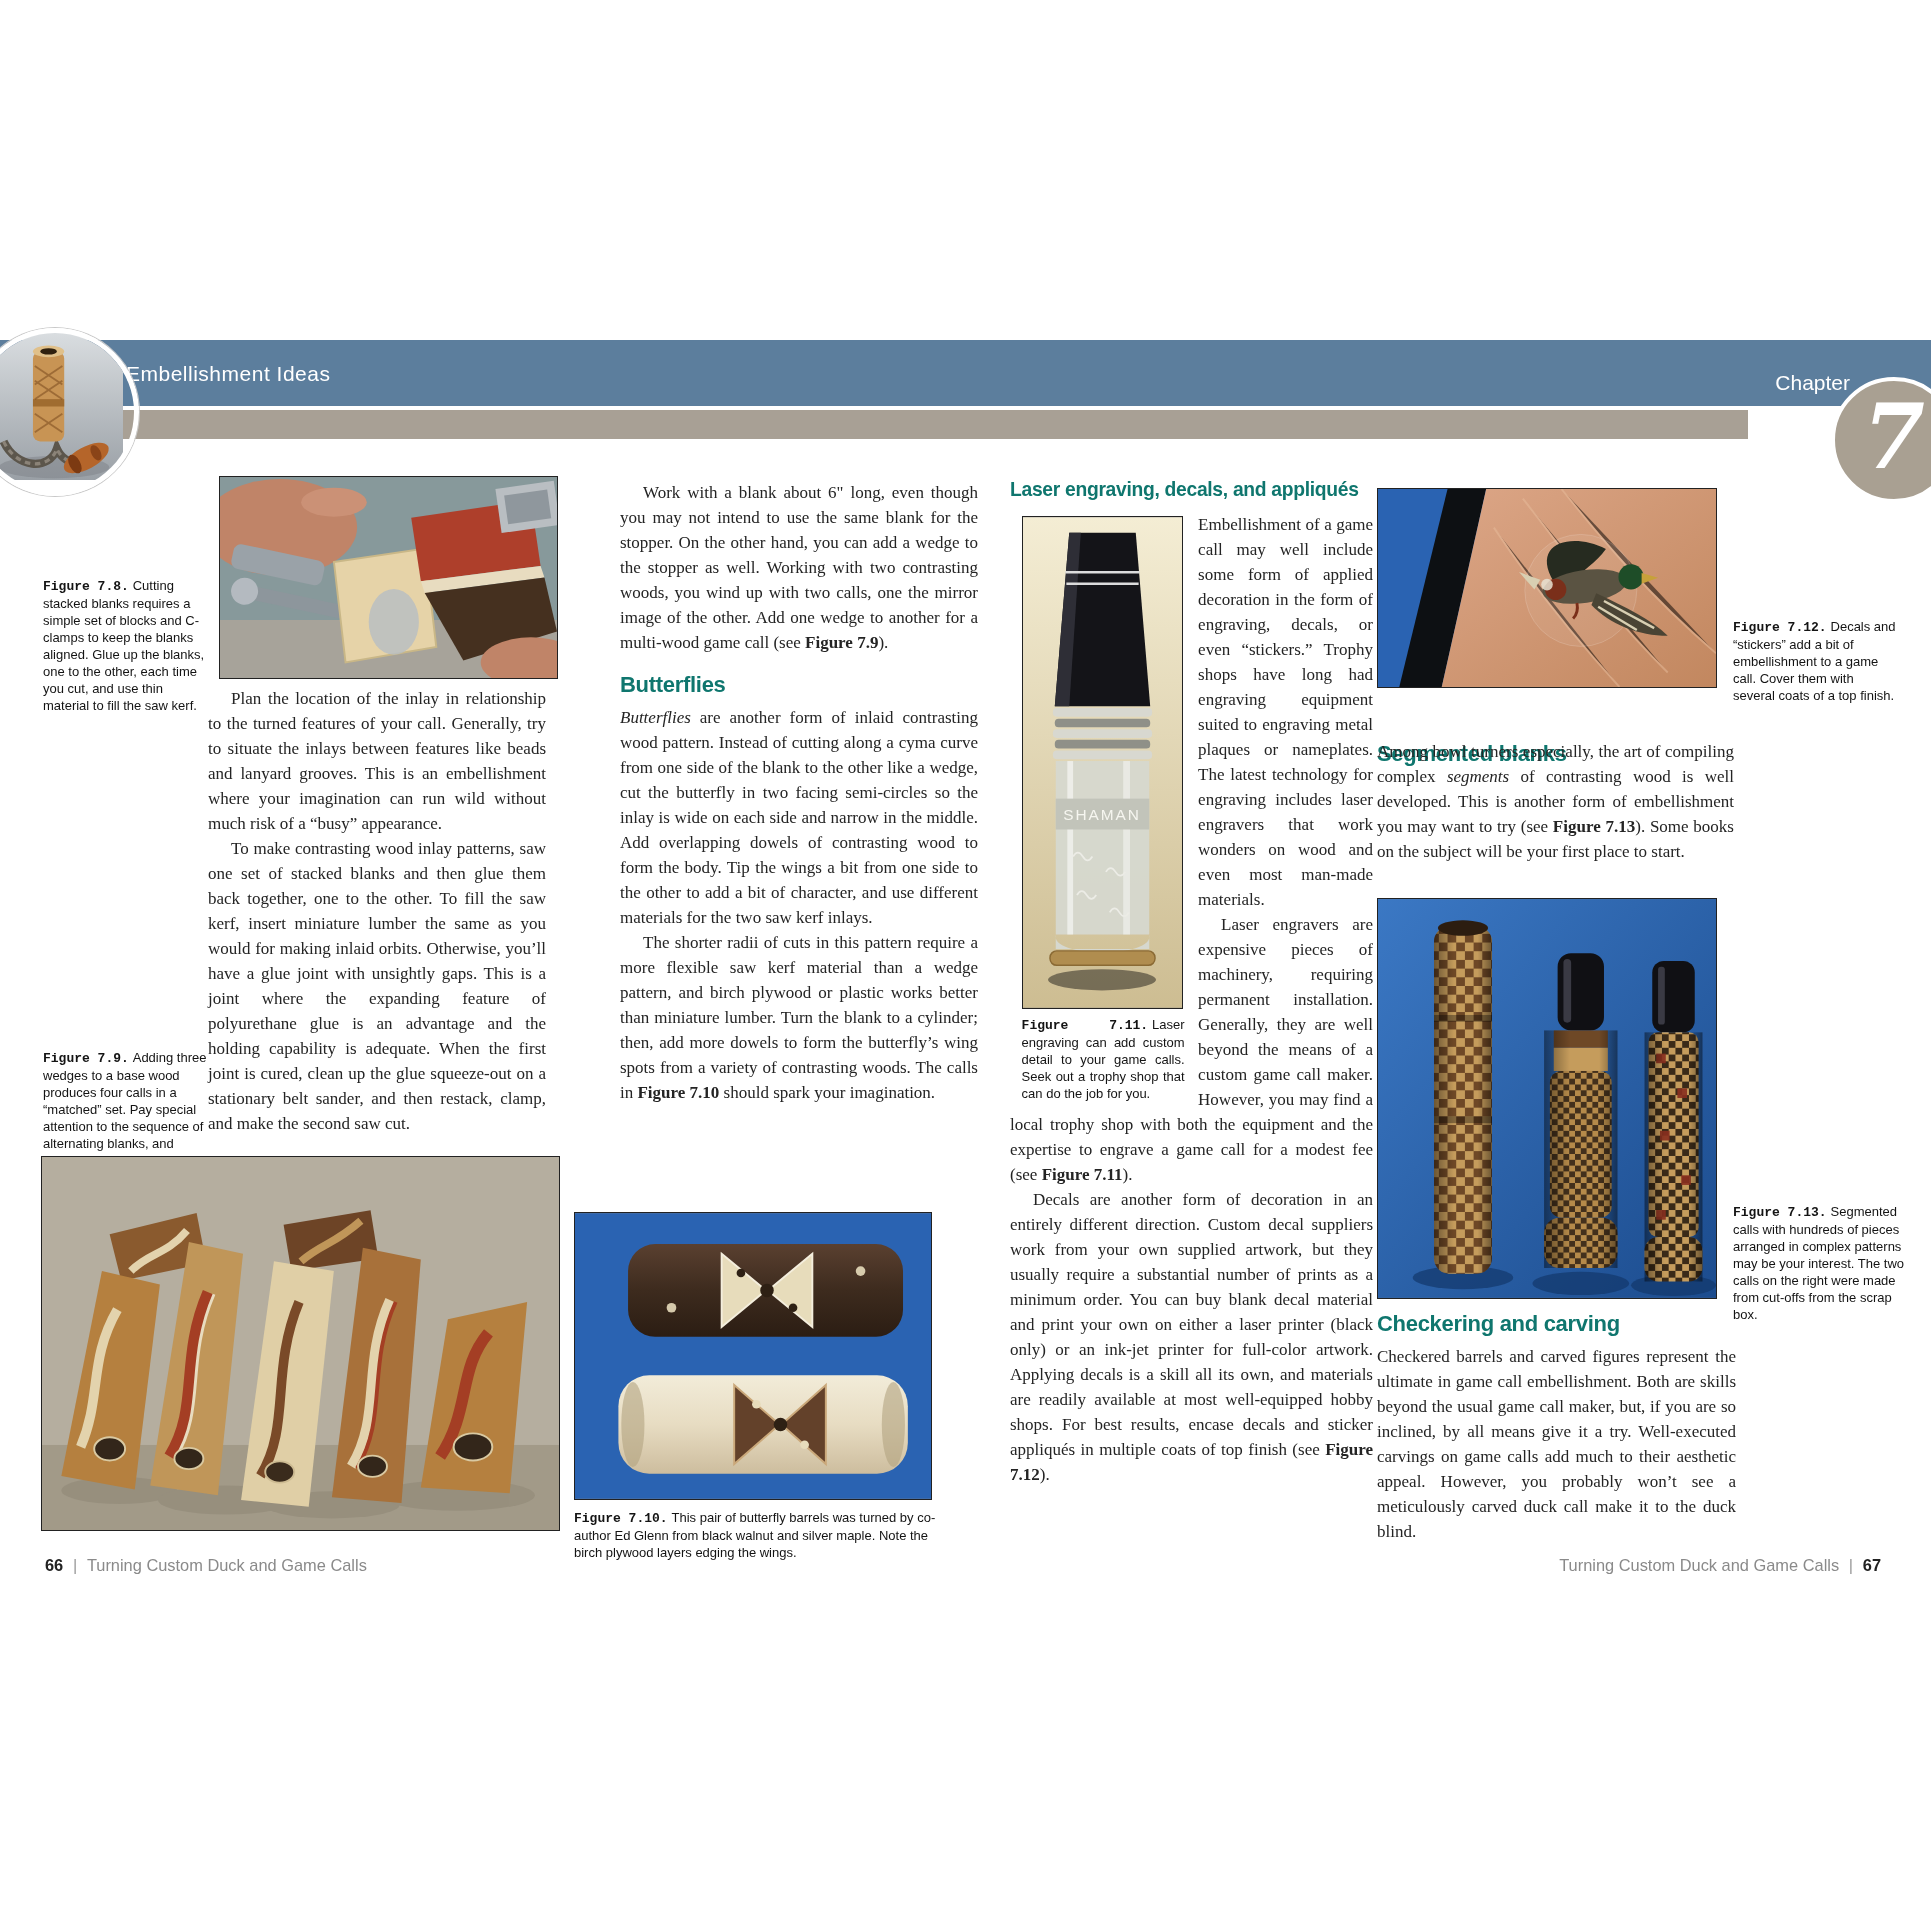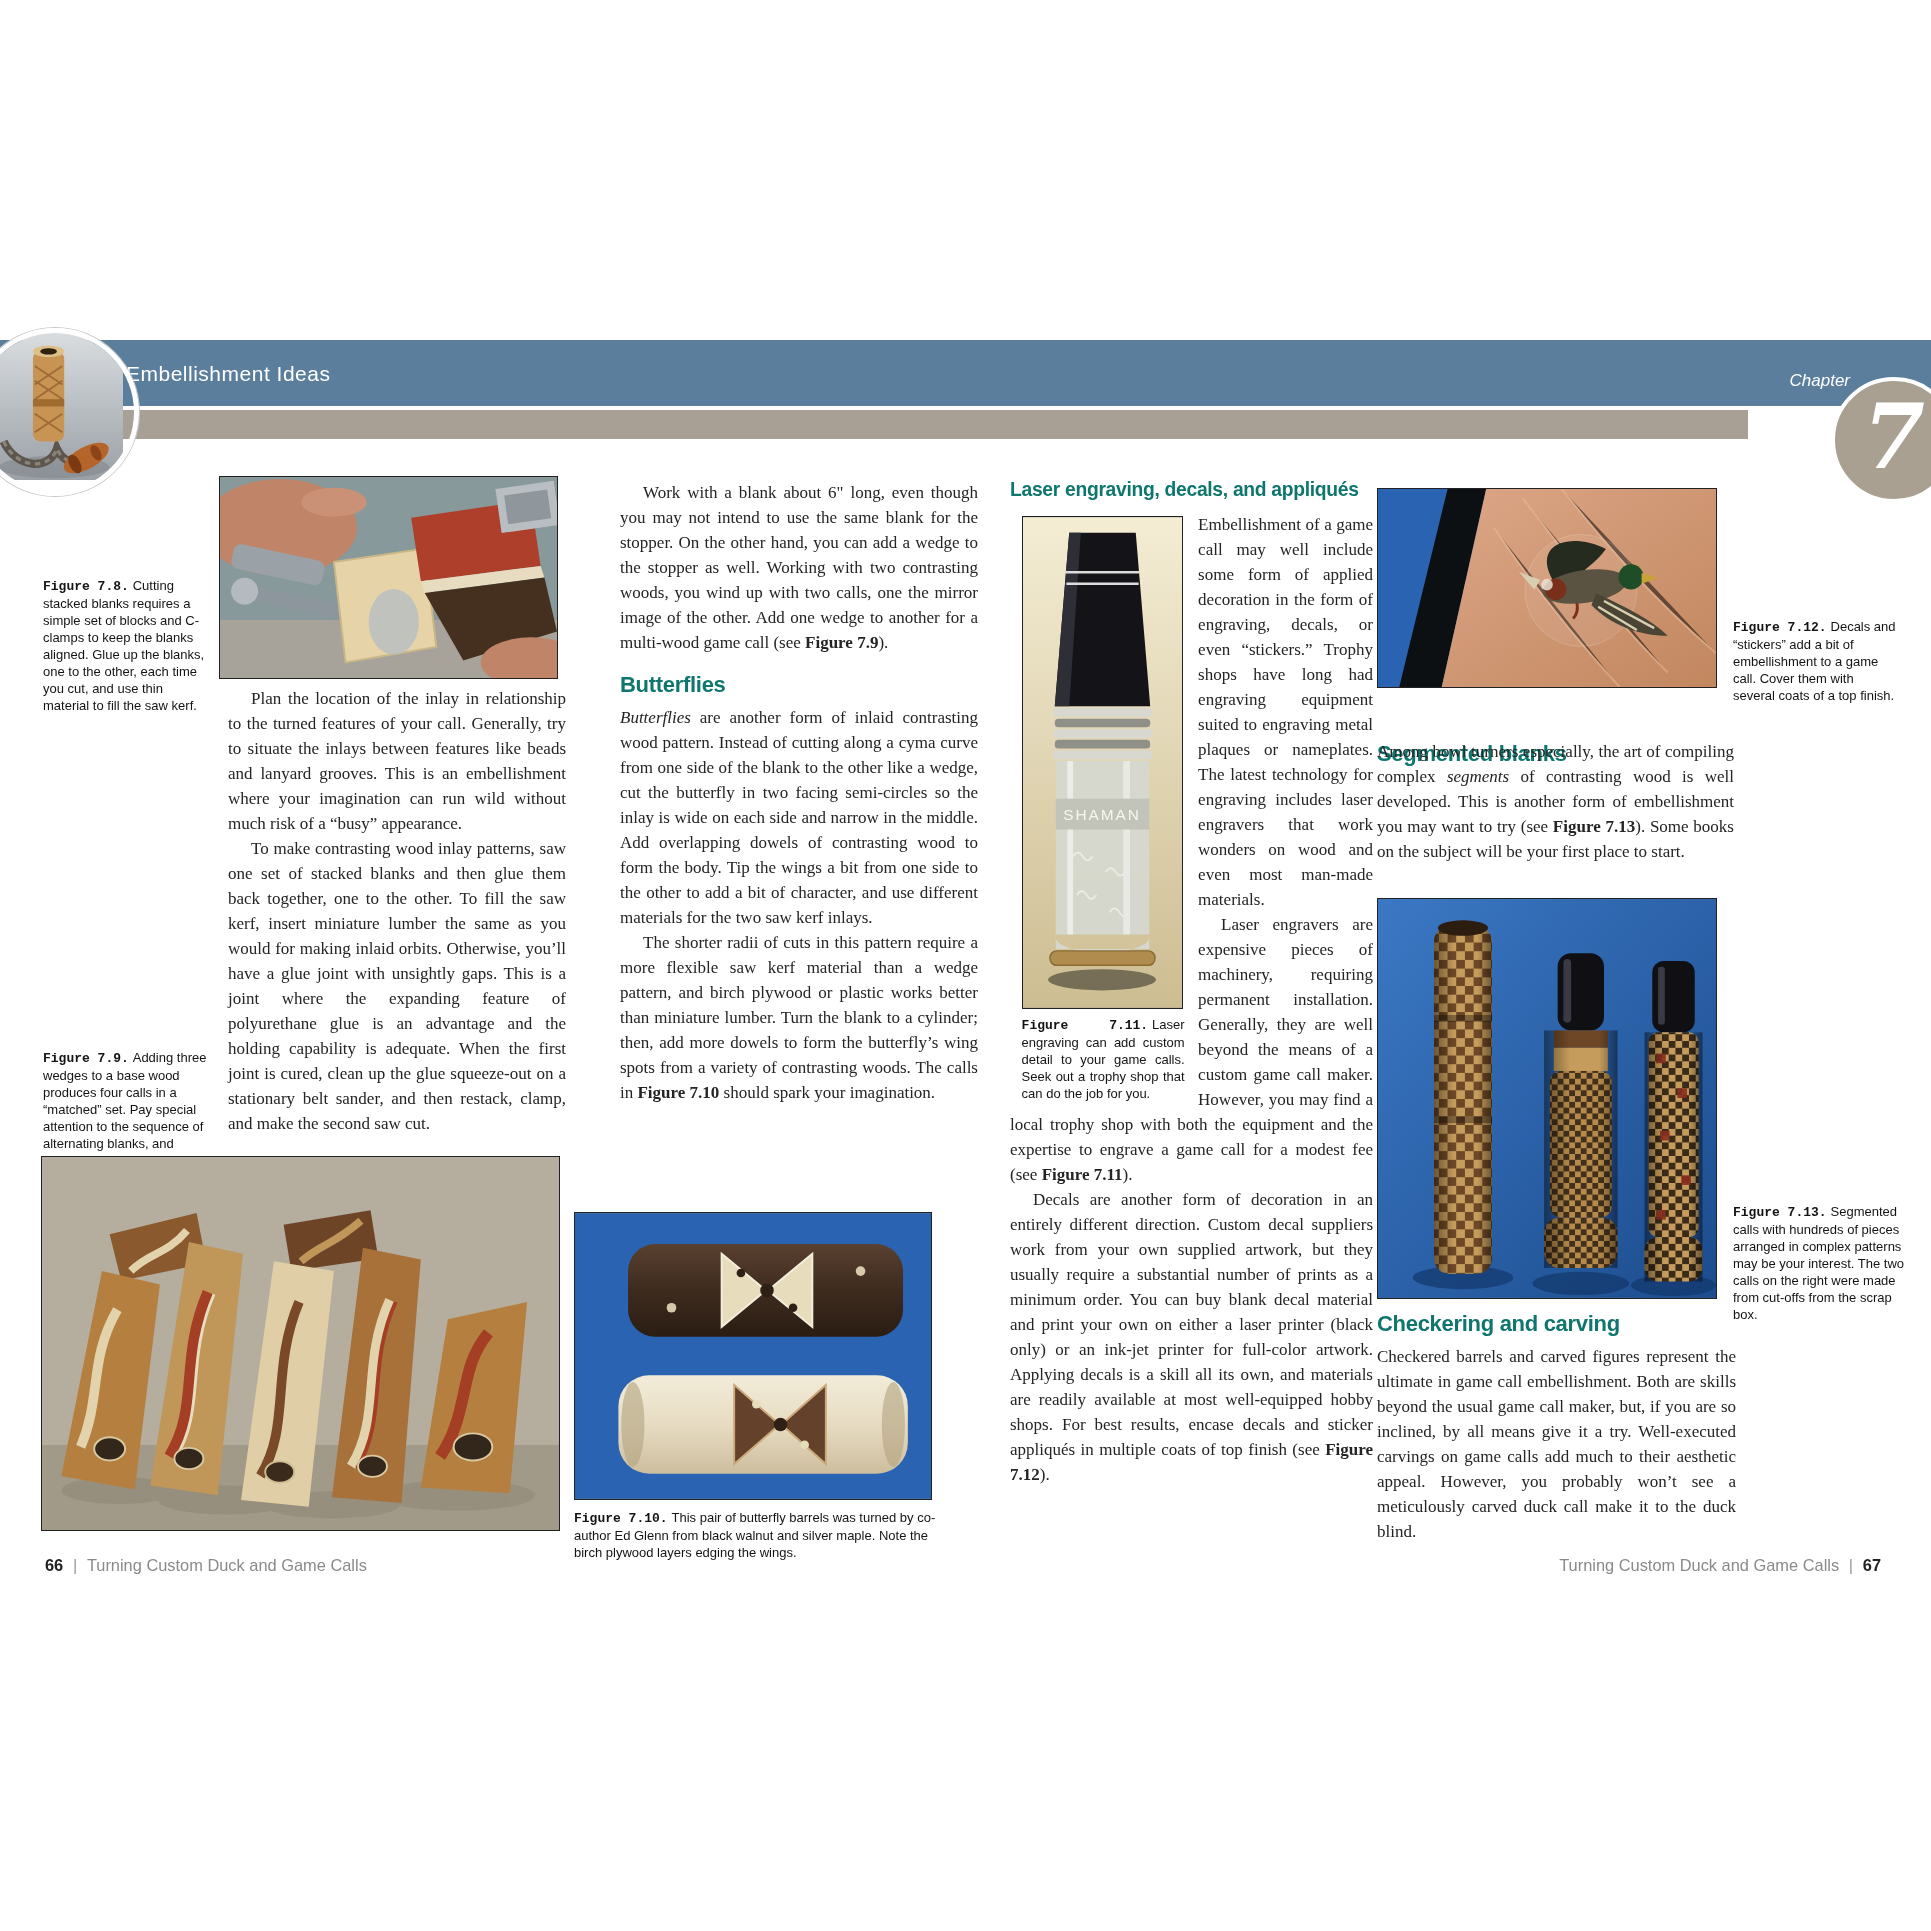--- a/index.html
+++ b/index.html
@@ -3,21 +3,21 @@
 <meta charset="utf-8">
 <style>
   html,body{margin:0;padding:0;background:#fff;}
   body{width:1931px;height:1931px;position:relative;overflow:hidden;
        font-family:"Liberation Sans",sans-serif;}
   .abs{position:absolute;}
   
   .bar-blue{left:0;top:340px;width:1931px;height:66px;background:#5c7e9d;}
   .bar-tan{left:116px;top:410px;width:1632px;height:29px;background:#a8a095;}
   .hdr-title{color:#fff;font-size:21px;letter-spacing:0.5px;}
-  .chap-word{color:#fff;font-size:17px;font-style:italic;}
+  .chap-word{color:#fff;font-size:21px;}
   .chap-circle{left:1831px;top:377px;width:118px;height:118px;border-radius:50%;
      background:#a9a092;border:4.8px solid #fff;display:flex;align-items:center;justify-content:center;}
   .chap-num{font-family:"DejaVu Serif",serif;font-style:italic;font-weight:bold;
      font-size:89px;color:#fff;line-height:1;transform:translateY(-3.9px);}
   .thumb-circle{left:-29px;top:328px;width:158px;height:158px;border-radius:50%;
      border:5.8px solid #fff;overflow:hidden;box-shadow:0 0 0 1px #c9c9c9;}
   
   .body-serif{font-family:"Liberation Serif",serif;font-size:17px;line-height:25px;
      color:#242424;text-align:justify;}
   .body-serif p{margin:0;}
@@ -97,21 +97,21 @@
     <rect x="296" y="16" width="45" height="30" fill="#8f979d"></rect>
     </g>
   <ellipse cx="322" cy="192" rx="52" ry="26" fill="#c08468"></ellipse>
   <ellipse cx="180" cy="150" rx="26" ry="34" fill="#b9bec2" opacity=".85"></ellipse>
 </svg>
 
 <div class="abs cap" style="left:43px;top:577px;width:162px;">
   <span class="cl">Figure 7.8.</span><span>Cutting stacked blanks requires a simple set of blocks and C-clamps to keep the blanks aligned. Glue up the blanks, one to the other, each time you cut, and use thin material to fill the saw kerf.</span>
 </div>
 
-<div class="abs body-serif" style="left:228px;top:686px;width:338px;">
+<div class="abs body-serif" style="left:208px;top:686px;width:338px;">
   <p class="ind">Plan the location of the inlay in relationship to the turned features of your call. Generally, try to situate the inlays between features like beads and lanyard grooves. This is an embellishment where your imagination can run wild without much risk of a “busy” appearance.</p>
   <p class="ind">To make contrasting wood inlay patterns, saw one set of stacked blanks and then glue them back together, one to the other. To fill the saw kerf, insert miniature lumber the same as you would for making inlaid orbits. Otherwise, you’ll have a glue joint with unsightly gaps. This is a joint where the expanding feature of polyurethane glue is an advantage and the holding capability is adequate. When the first joint is cured, clean up the glue squeeze-out on a stationary belt sander, and then restack, clamp, and make the second saw cut.</p>
 </div>
 
 <div class="abs cap" style="left:43px;top:1049px;width:164px;">
   <span class="cl">Figure 7.9.</span><span>Adding three wedges to a base wood produces four calls in a “matched” set. Pay special attention to the sequence of alternating blanks, and finish the gluing before drilling the blanks.</span>
 </div>
 
 <svg class="abs photo" style="left:41px;top:1156px;" width="517" height="373" viewBox="0 0 535 386">
   <rect width="535" height="386" fill="#b5ae9f"></rect>

